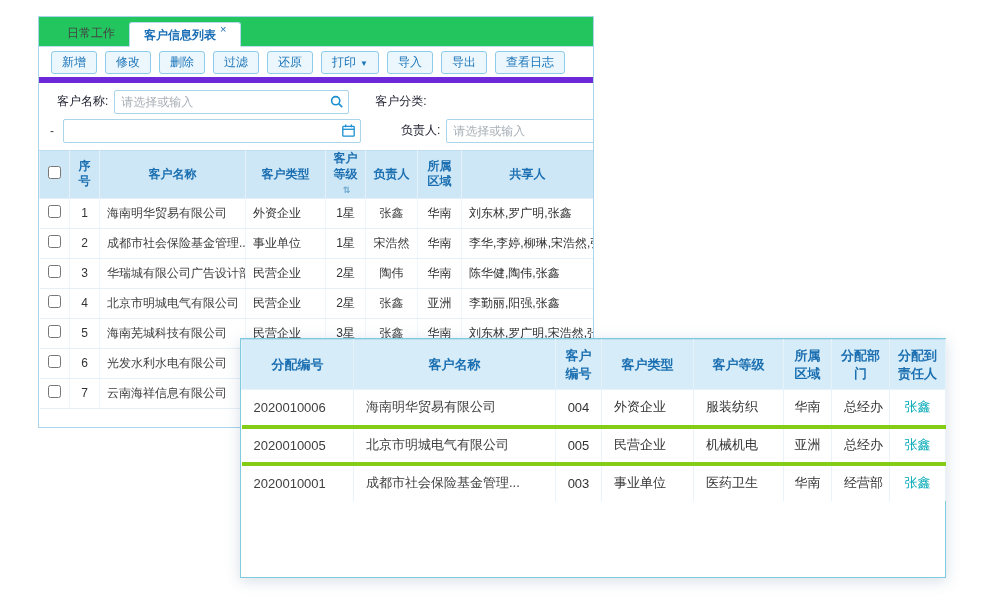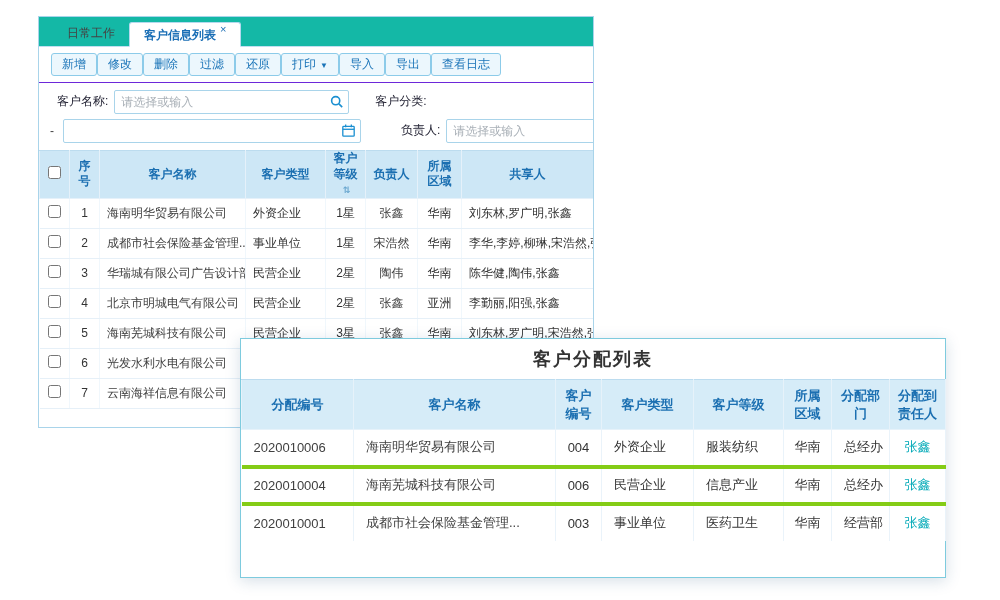--- a/index.html
+++ b/index.html
@@ -3,27 +3,27 @@
 <meta charset="utf-8">
 <style>
   *{margin:0;padding:0;box-sizing:border-box}
   html,body{width:1000px;height:600px}
   body{background:#fff;font-family:"Liberation Sans","DejaVu Sans",sans-serif;position:relative;overflow:hidden;color:#333}
   .panel{position:absolute;background:#fff}
   #panel1{left:38px;top:16px;width:556px;height:412px;border:1px solid #a9d4ea;overflow:hidden;z-index:1}
   #panel2{left:240px;top:338px;width:706px;height:240px;border:1px solid #7ecbde;z-index:2;box-shadow:0 3px 14px rgba(30,80,120,.18)}
 
   
-  .tabbar{height:30px;background:#14b8a6;display:flex;align-items:flex-end;padding-left:14px;border-bottom:1px solid #c2dff0}
+  .tabbar{height:30px;background:#22c55e;display:flex;align-items:flex-end;padding-left:14px;border-bottom:1px solid #c2dff0}
   .tab{height:25px;line-height:25px;padding:0 14px;font-size:12px;color:#444;cursor:pointer}
   .tab.active{background:#fff;border:1px solid #b5d9ee;border-bottom:1px solid #fff;margin-bottom:-1px;color:#1a6eb5;font-weight:bold;border-radius:3px 3px 0 0}
   .tclose{position:relative;top:-6px;margin-left:4px;font-size:11px;font-weight:normal;color:#1a6eb5;cursor:pointer}
 
   
-  .toolbar{height:36px;display:flex;align-items:center;padding:0 12px;border-bottom:1px solid #6d28d9}
+  .toolbar{height:36px;display:flex;align-items:center;gap:8px;padding:0 12px;border-bottom:6px solid #6d28d9}
   .tbtn{height:23px;padding:0 10px;font-size:12px;color:#1a74b8;background:#ecf7fd;border:1px solid #8ccbe9;border-radius:3px;cursor:pointer;font-family:inherit;white-space:nowrap}
   .caret{font-size:8px;margin-left:4px;color:#1a74b8}
 
   
   .filters{padding:5px 0 6px}
   .frow{display:flex;align-items:center;height:27px;font-size:12px}
   .frow + .frow{margin-top:2px}
   .frow1{padding-left:18px}
   .frow2{padding-left:8px}
   .flabel{font-weight:normal;color:#223;margin-right:6px;white-space:nowrap}
@@ -208,21 +208,20 @@
           <td class="c"></td>
           <td class="c"></td>
           <td class="c"></td>
           <td class="pl"></td>
         </tr>
       </tbody>
   </table>
 </div>
 
 <div id="panel2" class="panel">
-  <div class="p2title">客户分配列表</div>
   <table id="table2">
     <colgroup>
       <col style="width:112px">
         <col style="width:202px">
         <col style="width:46px">
         <col style="width:92px">
       <col style="width:90px">
         <col style="width:48px">
         <col style="width:58px">
         <col style="width:56px">
@@ -244,26 +243,26 @@
           <td class="pl2"><a class="lnk">2020010006</a></td>
           <td class="pl2"><a class="lnk">海南明华贸易有限公司</a></td>
           <td class="c">004</td>
           <td class="pl2">外资企业</td>
           <td class="pl2">服装纺织</td>
           <td class="c">华南</td>
           <td class="pl2">总经办</td>
           <td class="c"><a class="person">张鑫</a></td>
         </tr>
         <tr>
-          <td class="pl2"><a class="lnk">2020010004</a></td>
-          <td class="pl2"><a class="lnk">海南芜城科技有限公司</a></td>
-          <td class="c">006</td>
+          <td class="pl2"><a class="lnk">2020010005</a></td>
+          <td class="pl2"><a class="lnk">北京市明城电气有限公司</a></td>
+          <td class="c">005</td>
           <td class="pl2">民营企业</td>
-          <td class="pl2">信息产业</td>
-          <td class="c">华南</td>
+          <td class="pl2">机械机电</td>
+          <td class="c">亚洲</td>
           <td class="pl2">总经办</td>
           <td class="c"><a class="person">张鑫</a></td>
         </tr>
         <tr>
           <td class="pl2"><a class="lnk">2020010001</a></td>
           <td class="pl2"><a class="lnk">成都市社会保险基金管理...</a></td>
           <td class="c">003</td>
           <td class="pl2">事业单位</td>
           <td class="pl2">医药卫生</td>
           <td class="c">华南</td>

